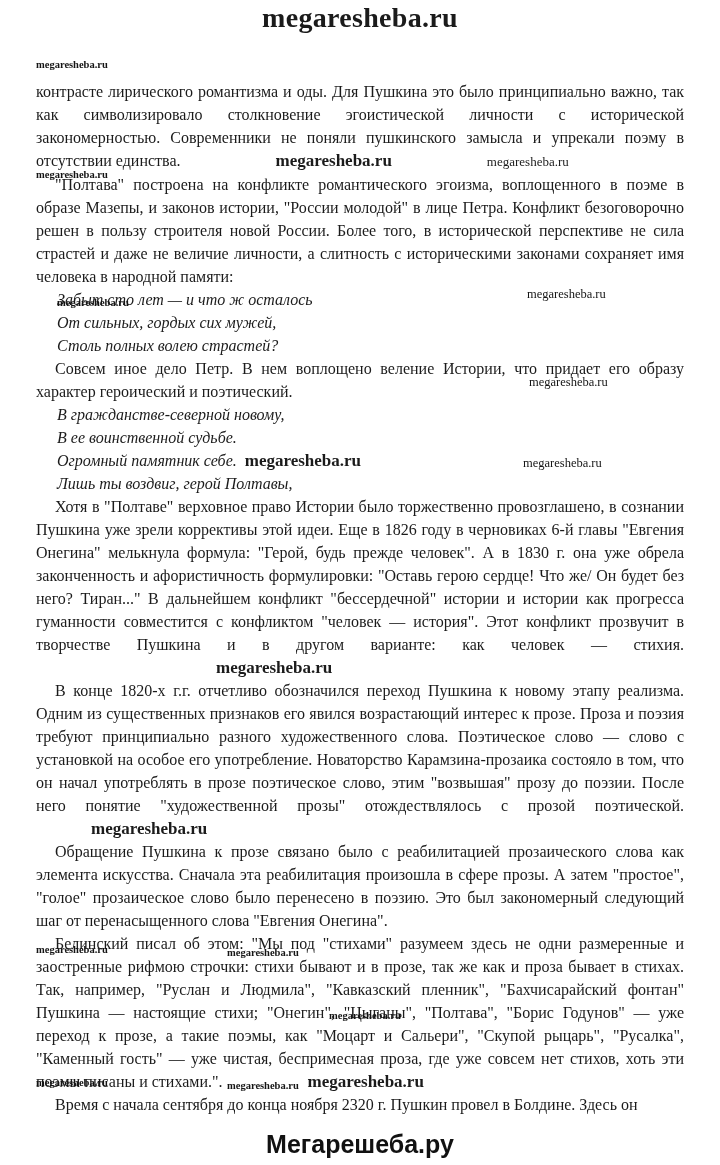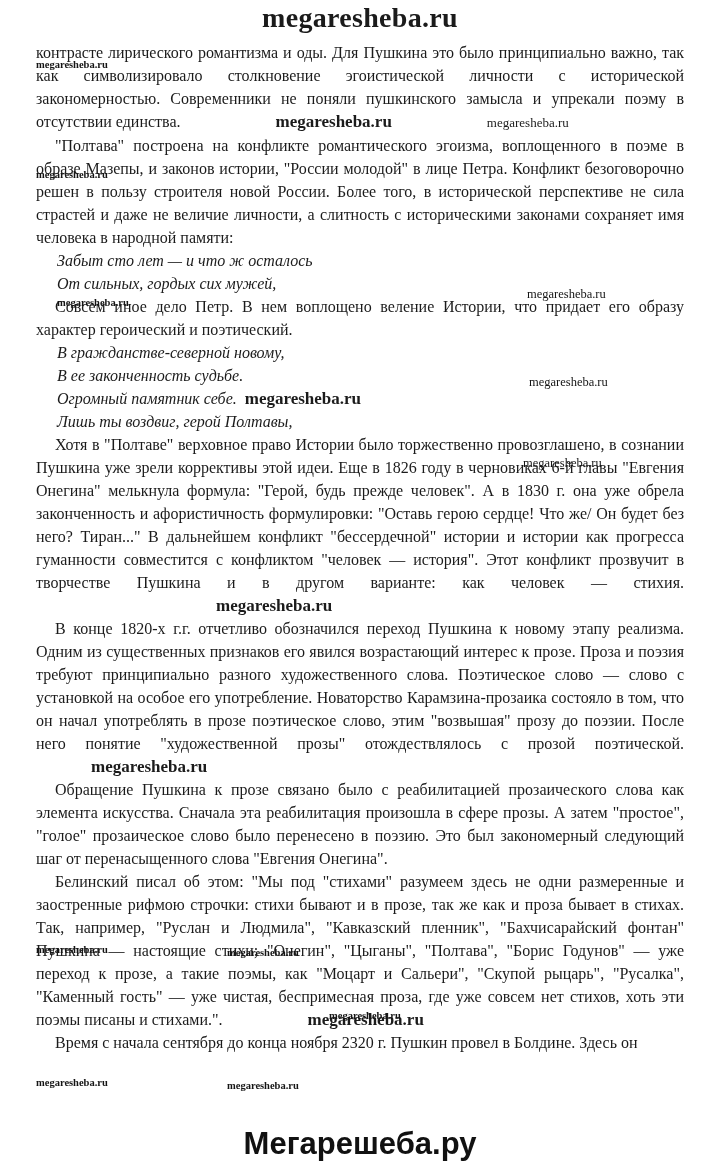--- a/index.html
+++ b/index.html
@@ -21,21 +21,21 @@
     padding-top:1px;
     letter-spacing:0.3px;
   }
   .content {
     padding:6px 36px 0 36px;
     font-size:16px;
     line-height:23px;
     text-align:justify;
   }
   .para { text-indent:19px; }
-  .para.first { text-indent:0; }
+  .para.first { text-indent:0;margin-top:39px; }
   .verse {
     font-style:italic;
     padding-left:21px;
     text-align:left;
   }
   .verse-line { line-height:23px; }
   .wm-inline {
     font-style:normal;
     white-space:nowrap;
     display:inline-block;
@@ -54,21 +54,21 @@
     color:#141414;
   }
   .wm-abs.sm { font-size:10.5px; font-weight:700; }
   .wm-abs.md { font-size:12.5px; font-weight:400; }
   .page-footer {
     position:absolute;
     left:0; right:0; bottom:6px;
     text-align:center;
     font-family:"Liberation Sans","DejaVu Sans",sans-serif;
     font-weight:700;
-    font-size:31px;
+    font-size:25px;
     line-height:30px;
     color:#111;
   }
 </style>
 </head>
 <body>
 
 <div class="page">
 
   <header class="page-header">
@@ -77,27 +77,28 @@
 
   <main class="content">
 
     <p class="para first"><span>контрасте лирического романтизма и оды. Для Пушкина это было принципиально важно, так как символизировало столкновение эгоистической личности с исторической закономерностью. Современники не поняли пушкинского замысла и упрекали поэму в отсутствии единства.</span><span class="wm-inline bold g95">megaresheba.ru</span><span class="wm-inline plain g95">megaresheba.ru</span></p>
 
     <p class="para"><span>"Полтава" построена на конфликте романтического эгоизма, воплощенного в поэме в образе Мазепы, и законов истории, "России молодой" в лице Петра. Конфликт безоговорочно решен в пользу строителя новой России. Более того, в исторической перспективе не сила страстей и даже не величие личности, а слитность с историческими законами сохраняет имя человека в народной памяти:</span></p>
 
     <div class="verse">
       <div class="verse-line"><span>Забыт сто лет — и что ж осталось</span></div>
       <div class="verse-line"><span>От сильных, гордых сих мужей,</span></div>
+      <div class="verse-line"><span>Столь полных волею страстей?</span></div>
     </div>
 
     <p class="para"><span>Совсем иное дело Петр. В нем воплощено веление Истории, что придает его образу характер героический и поэтический.</span></p>
 
     <div class="verse">
       <div class="verse-line"><span>В гражданстве-северной новому,</span></div>
-      <div class="verse-line"><span>В ее законченность судьбе.</span></div>
+      <div class="verse-line"><span>В ее воинственной судьбе.</span></div>
       <div class="verse-line"><span>Огромный памятник себе.</span><span class="wm-inline bold g8">megaresheba.ru</span></div>
       <div class="verse-line"><span>Лишь ты воздвиг, герой Полтавы,</span></div>
     </div>
 
     <p class="para"><span>Хотя в "Полтаве" верховное право Истории было торжественно провозглашено, в сознании Пушкина уже зрели коррективы этой идеи. Еще в 1826 году в черновиках 6-й главы "Евгения Онегина" мелькнула формула: "Герой, будь прежде человек". А в 1830 г. она уже обрела законченность и афористичность формулировки: "Оставь герою сердце! Что же/ Он будет без него? Тиран..." В дальнейшем конфликт "бессердечной" истории и истории как прогресса гуманности совместится с конфликтом "человек — история". Этот конфликт прозвучит в творчестве Пушкина и в другом варианте: как человек — стихия.</span><span class="wm-inline bold g180">megaresheba.ru</span></p>
 
     <p class="para"><span>В конце 1820-х г.г. отчетливо обозначился переход Пушкина к новому этапу реализма. Одним из существенных признаков его явился возрастающий интерес к прозе. Проза и поэзия требуют принципиально разного художественного слова. Поэтическое слово — слово с установкой на особое его употребление. Новаторство Карамзина-прозаика состояло в том, что он начал употреблять в прозе поэтическое слово, этим "возвышая" прозу до поэзии. После него понятие "художественной прозы" отождествлялось с прозой поэтической.</span><span class="wm-inline bold g55">megaresheba.ru</span></p>
 
     <p class="para"><span>Обращение Пушкина к прозе связано было с реабилитацией прозаического слова как элемента искусства. Сначала эта реабилитация произошла в сфере прозы. А затем "простое", "голое" прозаическое слово было перенесено в поэзию. Это был закономерный следующий шаг от перенасыщенного слова "Евгения Онегина".</span></p>
 

